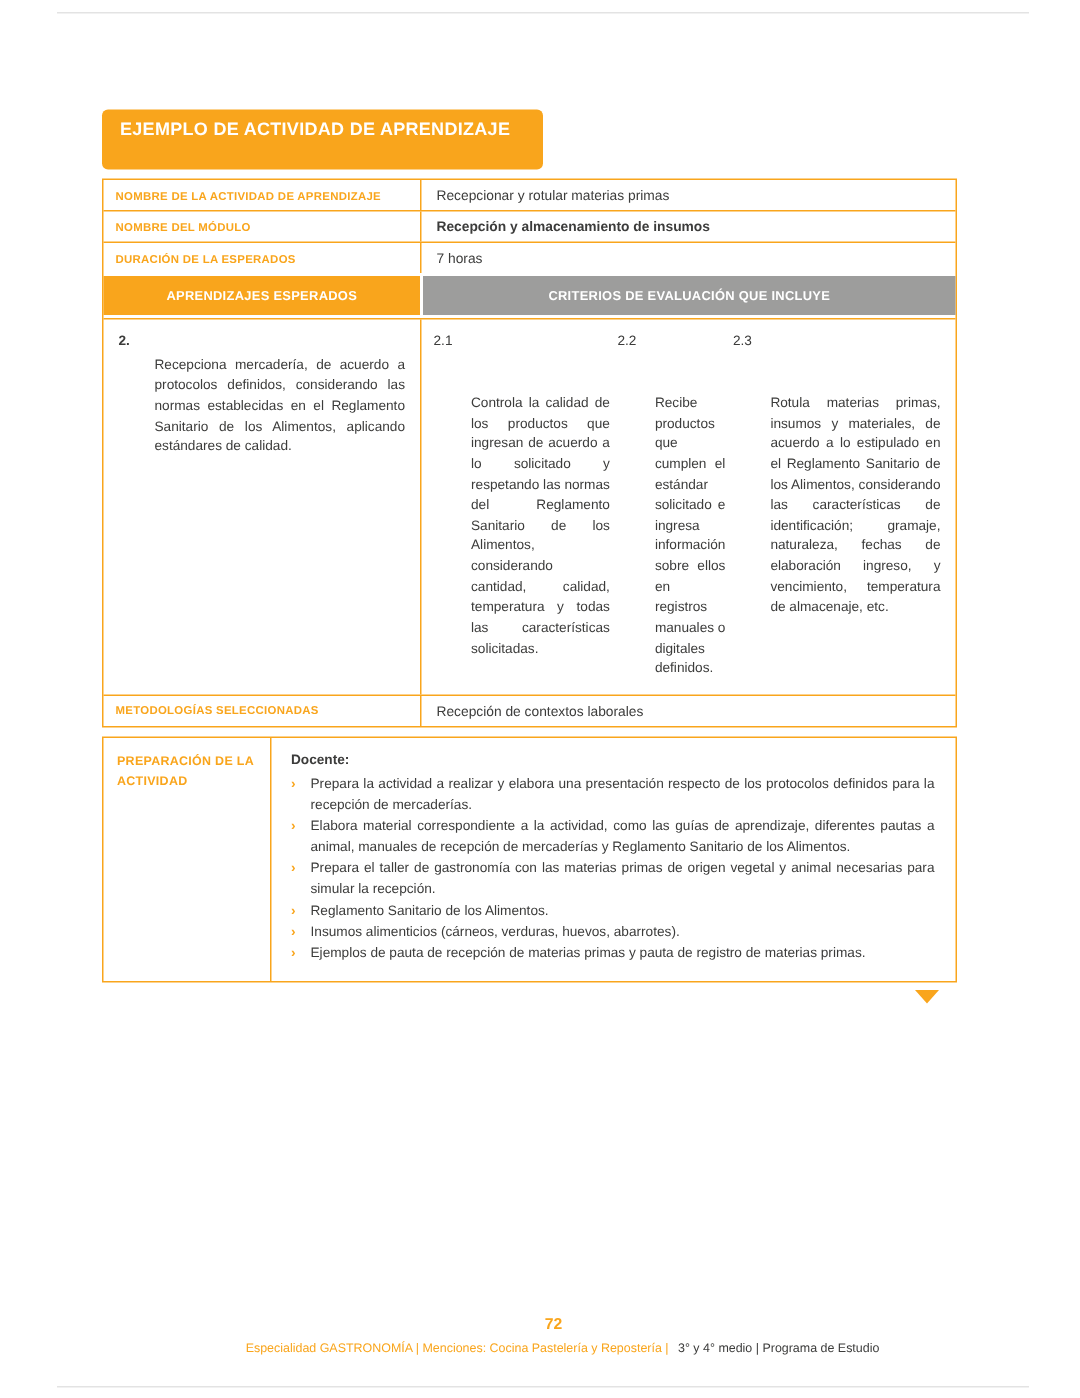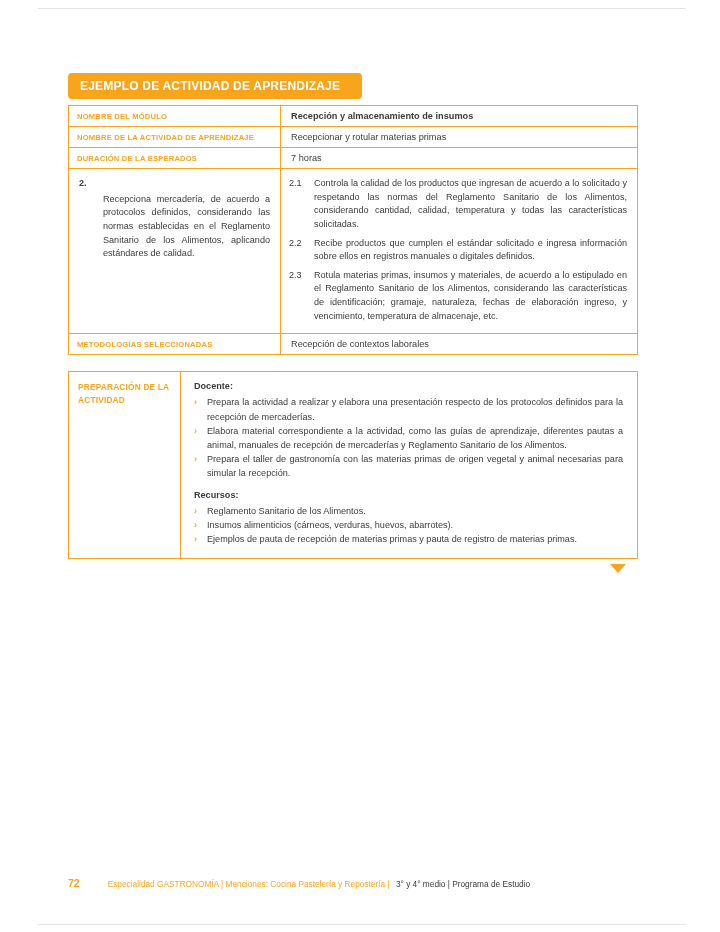--- a/index.html
+++ b/index.html
@@ -10,96 +10,100 @@
   *{margin:0;padding:0;box-sizing:border-box;}
   html,body{background:#ffffff;}
   body{font-family:"Liberation Sans", sans-serif; color:var(--text);}
   .page{width:720px;height:932px;background:#fff;position:relative;margin:0 auto;overflow:hidden;}
   .page-edge-top{position:absolute;top:8px;left:38px;right:34px;border-top:1px solid #e3e3e3;}
   .page-edge-bottom{position:absolute;bottom:7px;left:38px;right:34px;border-top:1px solid #e3e3e3;}
 
   .content{position:absolute;left:68px;top:73px;width:570px;}
 
   .title-tab{display:inline-block;background:var(--orange);color:#fff;font-weight:bold;
-    font-size:12px;letter-spacing:.2px;padding:6px 22px 6px 12px;border-radius:4px;margin-bottom:6px;}
+    font-size:12px;letter-spacing:.2px;padding:6px 22px 20px 12px;border-radius:4px;margin-bottom:6px;}
 
   .main-table{border:1px solid var(--orange);}
   .info-row{display:flex;border-bottom:1px solid var(--orange);align-items:stretch;}
   .info-label{width:212px;padding:5px 8px;color:var(--orange);font-weight:bold;font-size:7.6px;
     border-right:1px solid var(--orange);display:flex;align-items:center;letter-spacing:.2px;}
   .info-value{flex:1;padding:5px 10px;font-size:9.2px;display:flex;align-items:center;}
   .info-value.bold{font-weight:bold;}
 
   .split-header{display:flex;margin:2px 0;gap:2px;}
   .split-header .cell{color:#fff;font-weight:bold;font-size:8.6px;display:flex;align-items:center;
     justify-content:center;text-align:center;padding:8px 4px;letter-spacing:.2px;}
   .split-header .left{width:211px;background:var(--orange);}
   .split-header .right{flex:1;background:var(--gray);}
 
   .content-row{display:flex;border-top:1px solid var(--orange);border-bottom:1px solid var(--orange);align-items:stretch;}
   .expected-cell{width:212px;border-right:1px solid var(--orange);padding:8px 10px;font-size:9.1px;line-height:1.5;}
   .expected-number{font-weight:bold;display:block;margin-bottom:2px;}
   .expected-text{text-align:justify;display:block;margin-left:24px;}
-  .criteria-cell{flex:1;padding:8px 10px 10px 8px;display:flex;flex-direction:column;gap:5px;}
+  .criteria-cell{flex:1;padding:8px 10px 10px 8px;display:flex;flex-direction:row;gap:5px;}
   .criterion{display:flex;font-size:9.1px;line-height:1.5;}
   .criterion .num{width:25px;flex:none;}
-  .criterion .txt{flex:1;text-align:justify;}
+  .criterion .txt{flex:1;text-align:justify;margin-top:41px;}
 
   .desc-banner{background:var(--orange);color:#fff;font-weight:bold;font-size:8.9px;line-height:1.5;
     padding:6px 12px;margin-top:9px;letter-spacing:.2px;}
 
-  .prep-box{border:1px solid var(--orange);margin-top:16px;display:flex;align-items:stretch;}
+  .prep-box{border:1px solid var(--orange);margin-top:6px;display:flex;align-items:stretch;}
   .prep-label{width:112px;border-right:1px solid var(--orange);padding:9px 9px;color:var(--orange);
     font-weight:bold;font-size:8.3px;line-height:1.55;letter-spacing:.2px;}
   .prep-content{flex:1;padding:9px 14px 12px 13px;font-size:9.1px;}
   .prep-heading{font-weight:bold;margin-bottom:4px;}
   .prep-heading.second{margin-top:10px;}
   .bullet-item{display:flex;line-height:1.55;}
   .bullet-item .marker{color:var(--orange);width:13px;flex:none;font-weight:bold;}
   .bullet-item .txt{flex:1;text-align:justify;}
 
   .arrow-row{display:flex;justify-content:flex-end;padding:5px 12px 0 0;}
   .continue-triangle{width:0;height:0;border-left:8px solid transparent;border-right:8px solid transparent;
     border-top:9px solid var(--orange);}
 
-  .footer{position:absolute;left:68px;right:50px;top:877px;display:flex;align-items:flex-end;gap:16px;font-size:8.3px;}
+  .footer{position:absolute;left:68px;right:50px;top:877px;display:flex;align-items:center;gap:4px;font-size:8.3px;flex-direction:column;}
   .footer .page-number{color:var(--orange);font-weight:bold;font-size:10.5px;}
   .footer .crumb-orange{color:var(--orange);padding-left:12px;}
   .footer .crumb-dark{color:var(--text);margin-left:4px;}
 </style>
 </head>
 <body>
 
 <div class="page">
   <div class="page-edge-top"></div>
   <div class="page-edge-bottom"></div>
 
   <div class="content">
 
     <div class="title-tab">
       <span>EJEMPLO DE ACTIVIDAD DE APRENDIZAJE</span>
     </div>
 
     <div class="main-table">
 
       <div class="info-row">
-        <div class="info-label">NOMBRE DEL MÓDULO</div>
-        <div class="info-value bold">Recepción y almacenamiento de insumos</div>
+        <div class="info-label">NOMBRE DE LA ACTIVIDAD DE APRENDIZAJE</div>
+        <div class="info-value">Recepcionar y rotular materias primas</div>
       </div>
 
       <div class="info-row">
-        <div class="info-label">NOMBRE DE LA ACTIVIDAD DE APRENDIZAJE</div>
-        <div class="info-value">Recepcionar y rotular materias primas</div>
+        <div class="info-label">NOMBRE DEL MÓDULO</div>
+        <div class="info-value bold">Recepción y almacenamiento de insumos</div>
       </div>
 
       <div class="info-row" style="border-bottom:none;">
         <div class="info-label">DURACIÓN DE LA ESPERADOS</div>
         <div class="info-value">7 horas</div>
       </div>
 
+      <div class="split-header">
+        <div class="cell left">APRENDIZAJES ESPERADOS</div>
+        <div class="cell right">CRITERIOS DE EVALUACIÓN QUE INCLUYE</div>
+      </div>
 
       <div class="content-row">
         <div class="expected-cell">
           <span class="expected-number">2.</span>
           <span class="expected-text">Recepciona mercadería, de acuerdo a protocolos definidos, considerando las normas establecidas en el Reglamento Sanitario de los Alimentos, aplicando estándares de calidad.</span>
         </div>
         <div class="criteria-cell">
           <div class="criterion">
             <span class="num">2.1</span>
             <span class="txt">Controla la calidad de los productos que ingresan de acuerdo a lo solicitado y respetando las normas del Reglamento Sanitario de los Alimentos, considerando cantidad, calidad, temperatura y todas las características solicitadas.</span>
@@ -135,21 +139,20 @@
         </div>
         <div class="bullet-item">
           <span class="marker">›</span>
           <span class="txt">Elabora material correspondiente a la actividad, como las guías de aprendizaje, diferentes pautas a animal, manuales de recepción de mercaderías y Reglamento Sanitario de los Alimentos.</span>
         </div>
         <div class="bullet-item">
           <span class="marker">›</span>
           <span class="txt">Prepara el taller de gastronomía con las materias primas de origen vegetal y animal necesarias para simular la recepción.</span>
         </div>
 
-        <div class="prep-heading second">Recursos:</div>
 
         <div class="bullet-item">
           <span class="marker">›</span>
           <span class="txt">Reglamento Sanitario de los Alimentos.</span>
         </div>
         <div class="bullet-item">
           <span class="marker">›</span>
           <span class="txt">Insumos alimenticios (cárneos, verduras, huevos, abarrotes).</span>
         </div>
         <div class="bullet-item">

